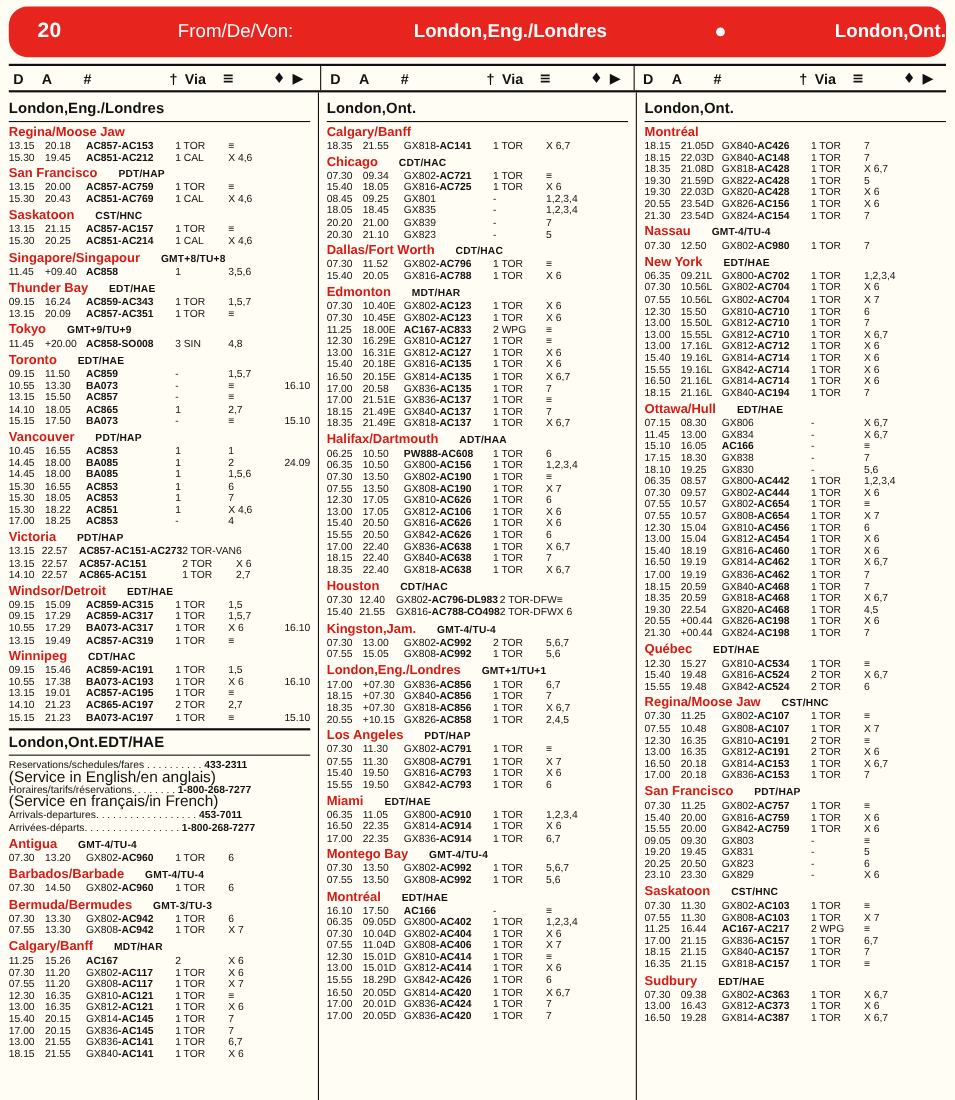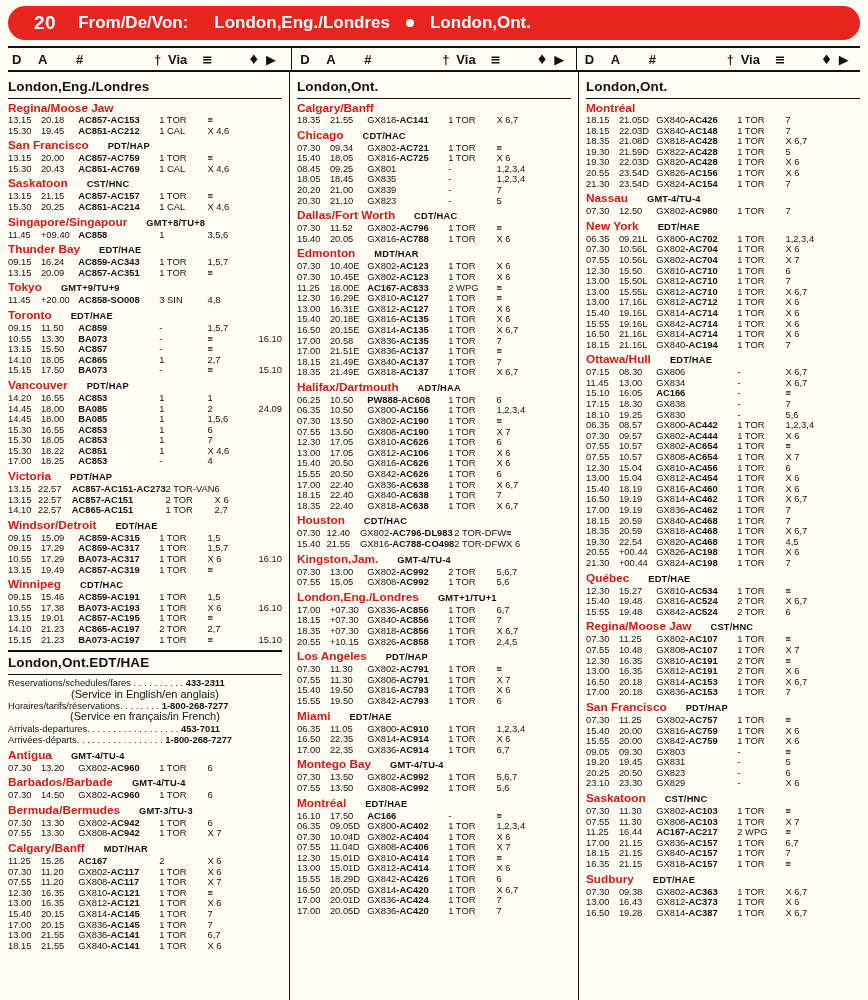--- a/index.html
+++ b/index.html
@@ -7,32 +7,33 @@
     width:868px;
     background:#fffdf4;
     font-family:"Liberation Sans", sans-serif;
     color:#111;
   }
   .page{position:relative;width:868px;height:1000px;overflow:hidden;background:#fffdf4;}
 
   
   .banner{
     position:relative;
-    height:34px;
+    height:46px;
     margin:6px 8px 0 8px;
     background:#e8241f;
     border-radius:17px;
     display:flex;
     align-items:center;
     color:#fff;
+    justify-content:space-between;
   }
   .banner .pagenum{
     font-size:19px;font-weight:bold;margin-left:26px;letter-spacing:0.5px;
   }
-  .banner .lbl{font-size:17px;font-weight:bold;margin-left:22px;}
+  .banner .lbl{font-size:17px;font-weight:normal;margin-left:22px;}
   .banner .city{font-size:17px;font-weight:bold;margin-left:26px;}
   .banner .dot{
     width:8px;height:8px;border-radius:50%;background:#fff;margin:0 16px;
   }
   .banner .city2{font-size:17px;font-weight:bold;}
 
   
   .colhead{
     position:relative;
     margin:6px 8px 0 8px;
@@ -100,21 +101,21 @@
   td.ex{width:40px;}
   td.far{width:28px;text-align:right;}
   .b{font-weight:bold;}
 
   
   .contact{
     font-size:9.4px;line-height:11.4px;margin-top:2px;
   }
   .contact .line{white-space:nowrap;}
   .contact .num{font-weight:bold;}
-  .contact .sub{font-size:11px;text-align:center;}
+  .contact .sub{font-size:14px;}
 
   .hr{border-top:1px solid #111;margin:4px 0 0 0;}
   .hrthick{border-top:2px solid #111;margin:5px 0 3px 0;}
 
   .sym{font-family:"DejaVu Sans", sans-serif;}
 </style>
 </head>
 <body>
 
 <div class="page">
@@ -316,21 +317,21 @@
               <td class="via">-</td>
               <td class="ex">≡</td>
               <td class="far">15.10</td>
             </tr>
           </tbody>
         </table>
         <div class="dest"><span>Vancouver</span><span class="note">PDT/HAP</span></div>
         <table class="fl">
           <tbody>
             <tr>
-              <td class="dep">14.20</td>
+              <td class="dep">10.45</td>
               <td class="arr">16.55</td>
               <td class="flt"><span class="b">AC853</span></td>
               <td class="via">1</td>
               <td class="ex">1</td>
               <td class="far"></td>
             </tr>
             <tr>
               <td class="dep">14.45</td>
               <td class="arr">18.00</td>
               <td class="flt"><span class="b">BA085</span></td>

